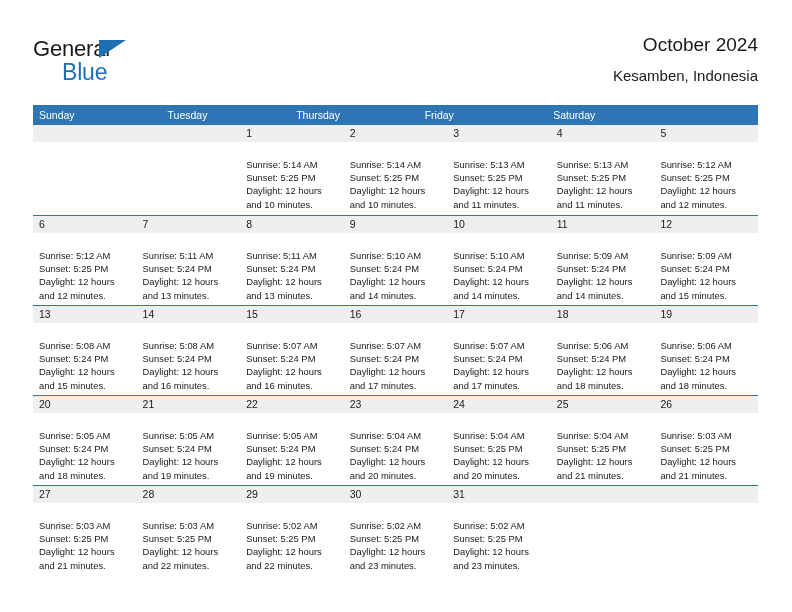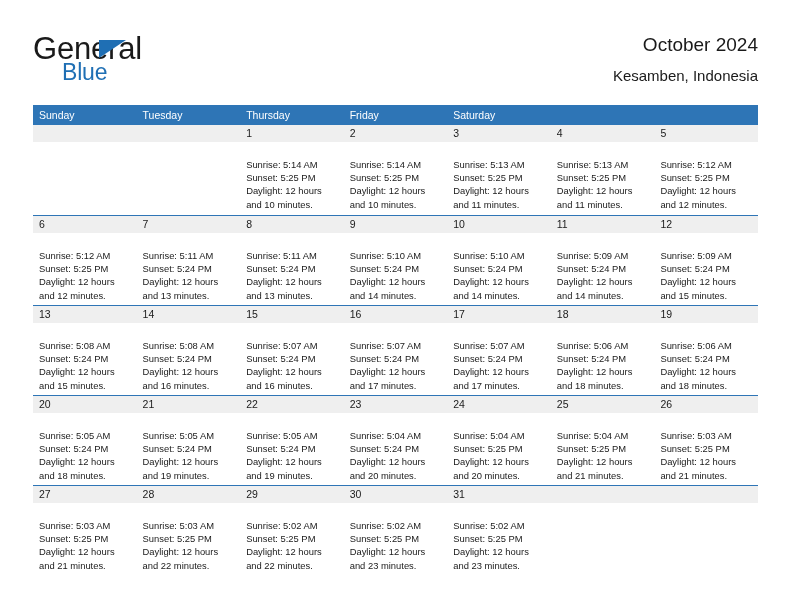--- a/index.html
+++ b/index.html
@@ -32,21 +32,21 @@
     position: absolute;
     left: 0;
     top: 8px;
     width: 190px;
     height: 56px;
   }
   .logo-general {
     position: absolute;
     left: 0;
     top: 0;
-    font-size: 31px;
+    font-size: 22px;
     line-height: 26px;
     color: #1a1a1a;
     letter-spacing: -0.2px;
     font-family: "Liberation Sans", sans-serif;
   }
   .logo-tri {
     position: absolute;
     left: 66px;
     top: 4px;
     width: 0;
@@ -90,20 +90,21 @@
   .calendar {
     position: absolute;
     left: 33px;
     top: 105px;
     width: 725px;
   }
   .weekday-row {
     display: flex;
     background: #2e75b6;
     height: 20px;
+    gap: 25px;
   }
   .weekday {
     flex: 0 0 103.571px;
     width: 103.571px;
     box-sizing: border-box;
     padding: 3px 0 0 6px;
     color: #ffffff;
     font-size: 10.5px;
     line-height: 14px;
     white-space: nowrap;

